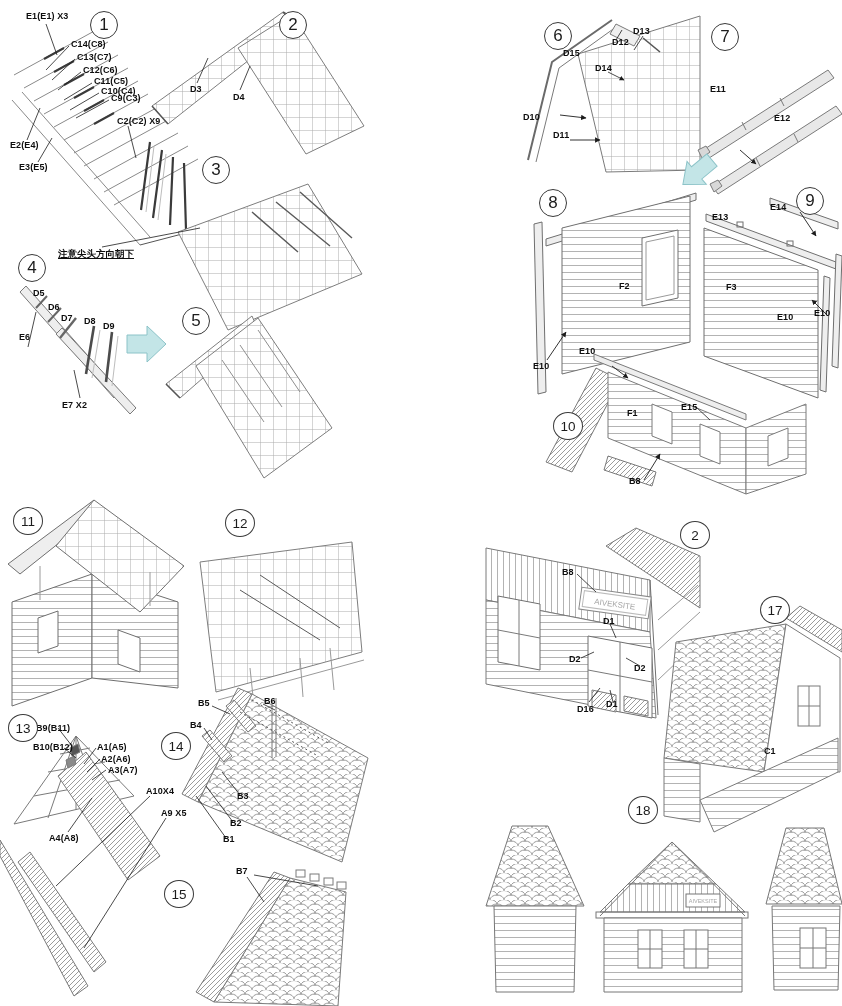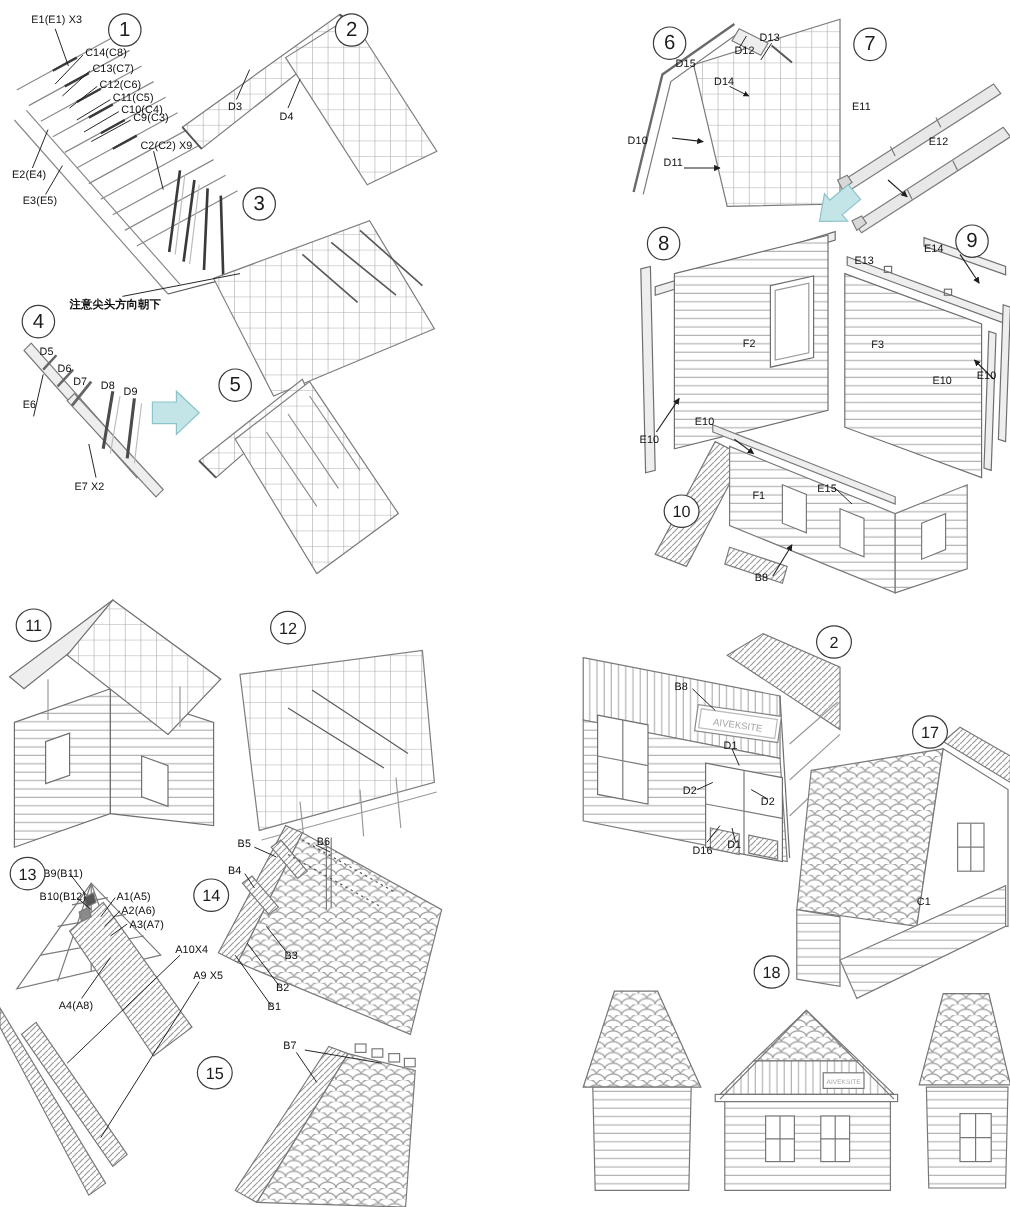--- a/index.html
+++ b/index.html
@@ -3,23 +3,23 @@
 <meta charset="utf-8">
 <style>
   html,body{margin:0;padding:0;background:#fff;}
   #page{position:relative;width:842px;height:1006px;background:#fff;overflow:hidden;
         font-family:"Liberation Sans",sans-serif;}
   .art{position:absolute;left:0;top:0;z-index:1;}
   .stepnum{position:absolute;z-index:3;width:26px;height:26px;border:1.6px solid #3a3a3a;
            border-radius:50%;background:#fff;display:flex;align-items:center;justify-content:center;
            font-size:17px;color:#1c1c1c;}
   .stepnum.d2{font-size:13.5px;width:28px;}
-  .lbl{position:absolute;z-index:2;font-size:9px;font-weight:normal;color:#0e0e0e;white-space:nowrap;
+  .lbl{position:absolute;z-index:2;font-size:9px;font-weight:bold;color:#0e0e0e;white-space:nowrap;
        letter-spacing:0.1px;}
-  .note{position:absolute;z-index:2;font-size:9.5px;font-weight:bold;color:#0e0e0e;white-space:nowrap;}
+  .note{position:absolute;z-index:2;font-size:9.5px;font-weight:bold;color:#0e0e0e;white-space:nowrap;text-decoration:underline;}
 </style>
 </head>
 <body>
 
 <div id="page">
 
 <svg class="art" width="842" height="1006" viewBox="0 0 842 1006">
 <defs>
   <pattern id="gr" width="13" height="13" patternUnits="userSpaceOnUse">
           <rect width="13" height="13" fill="#fff"></rect>

